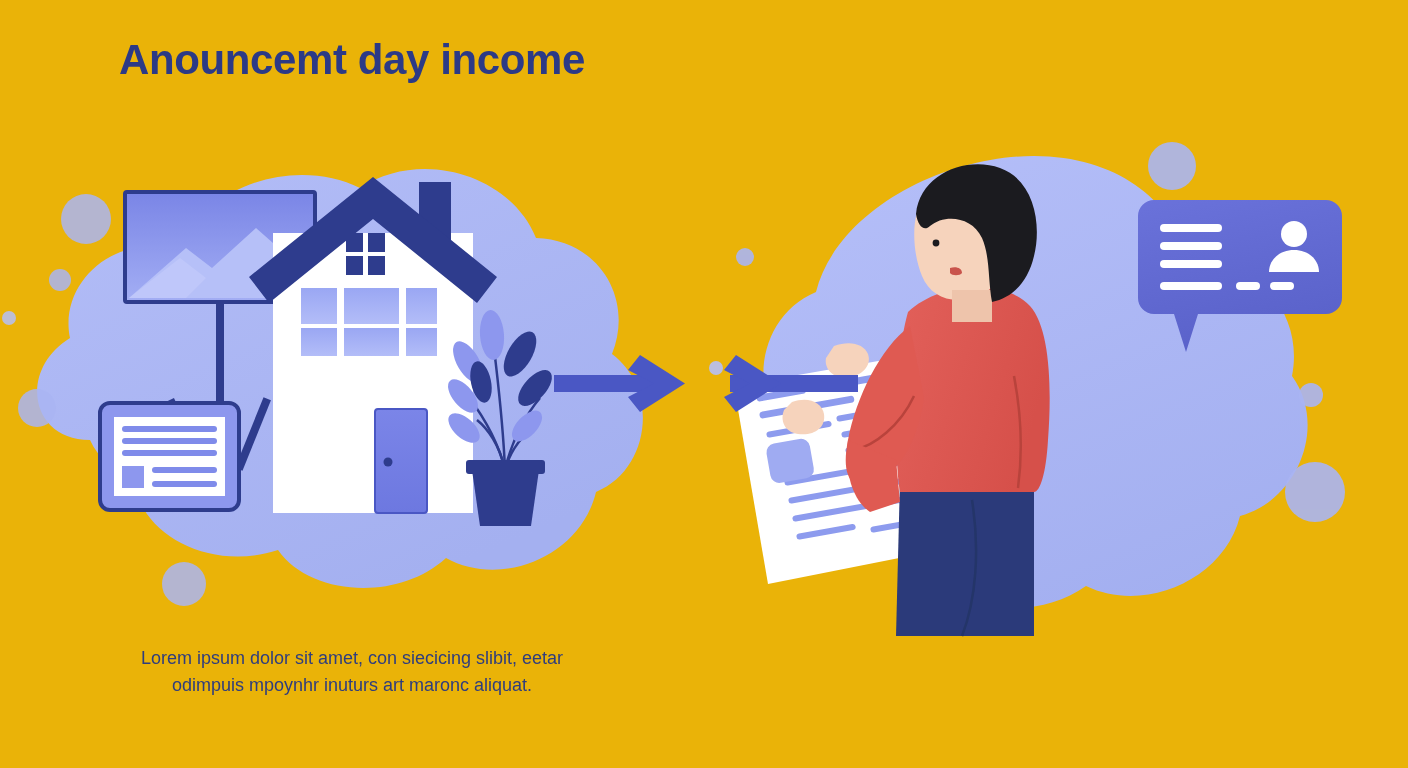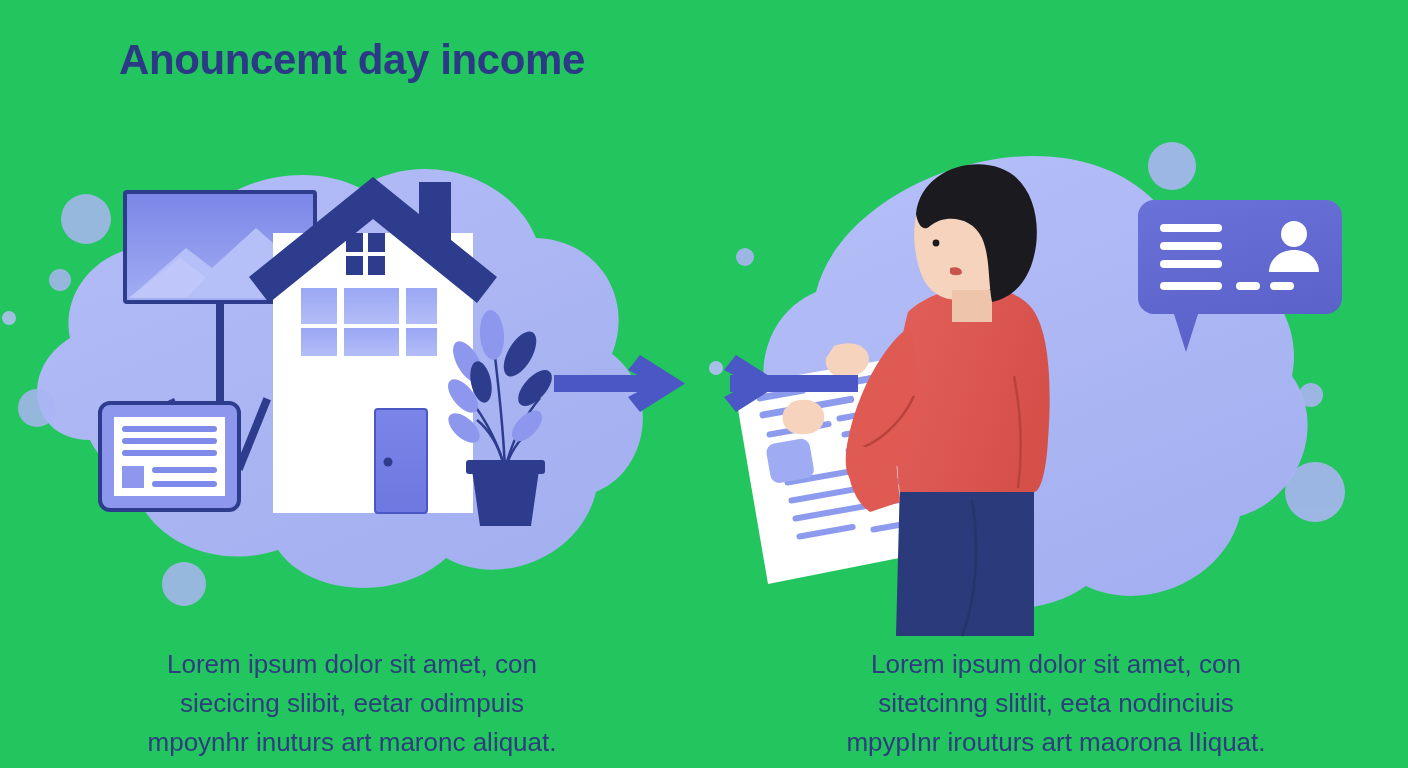--- a/index.html
+++ b/index.html
@@ -12,21 +12,21 @@
     height: 768px;
     overflow: hidden;
     font-family: "Liberation Sans", sans-serif;
     position: relative;
   }
   .stage {
     position: absolute;
     inset: 0;
     width: 1408px;
     height: 768px;
-    background: #22c55e;
+    background: #eab308;
   }
   .panel {
     position: absolute;
     top: 0;
     width: 704px;
     height: 768px;
   }
   .panel-left  { left: 0; }
   .panel-right { left: 704px; }
 
@@ -44,21 +44,21 @@
     padding: 0 110px;
     box-sizing: border-box;
   }
   .panel-caption {
     position: absolute;
     left: 0;
     right: 0;
     top: 645px;
     text-align: center;
     color: #2f3d7e;
-    font-size: 26px;
+    font-size: 18px;
     line-height: 1.5;
     padding: 0 140px;
     box-sizing: border-box;
     font-weight: 400;
   }
   .art {
     position: absolute;
     left: 0;
     top: 140px;
     width: 704px;
@@ -317,21 +317,20 @@
             <rect x="566" y="142" width="24" height="8" rx="4"></rect>
           </g>
           <g fill="#ffffff">
             <circle cx="590" cy="94" r="13"></circle>
             <path d="M 590 110 C 606 110 615 121 615 132 L 565 132 C 565 121 574 110 590 110 Z"></path>
           </g>
         </g>
       </svg>
     </div>
 
-    <div class="panel-caption">Lorem ipsum dolor sit amet, con sitetcinng slitlit, eeta nodinciuis mpypInr irouturs art maorona lIiquat.</div>
   </div>
 
   <div class="arrows">
     <svg viewBox="0 0 330 80" xmlns="http://www.w3.org/2000/svg">
       <g fill="#4a57c4">
         <rect x="14" y="30" width="108" height="17"></rect>
         <path d="M 100 10 L 145 38.5 L 100 67 L 88 52 L 114 38.5 L 88 25 Z"></path>
       </g>
       <g fill="#4a57c4">
         <rect x="190" y="30" width="128" height="17"></rect>

